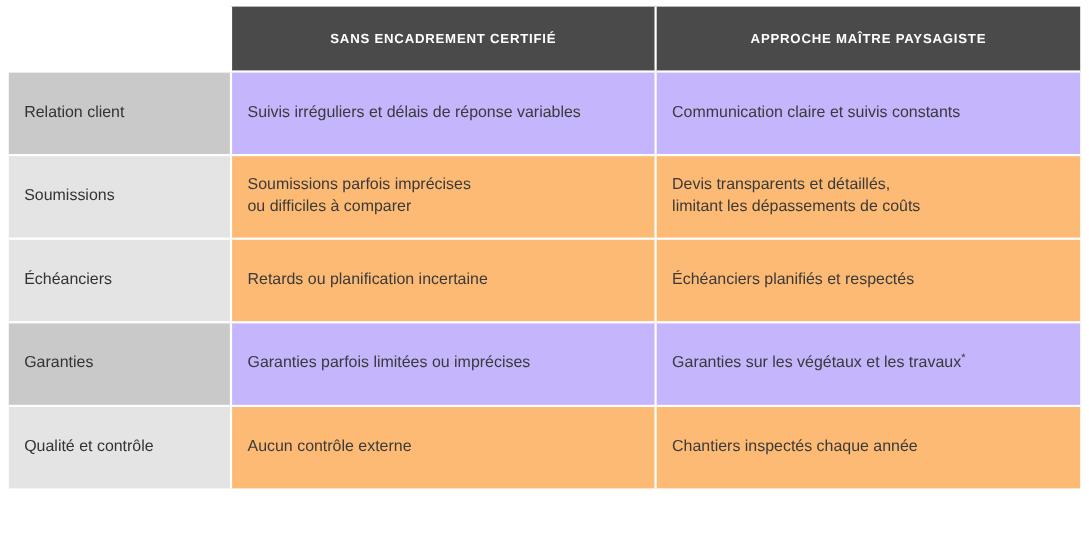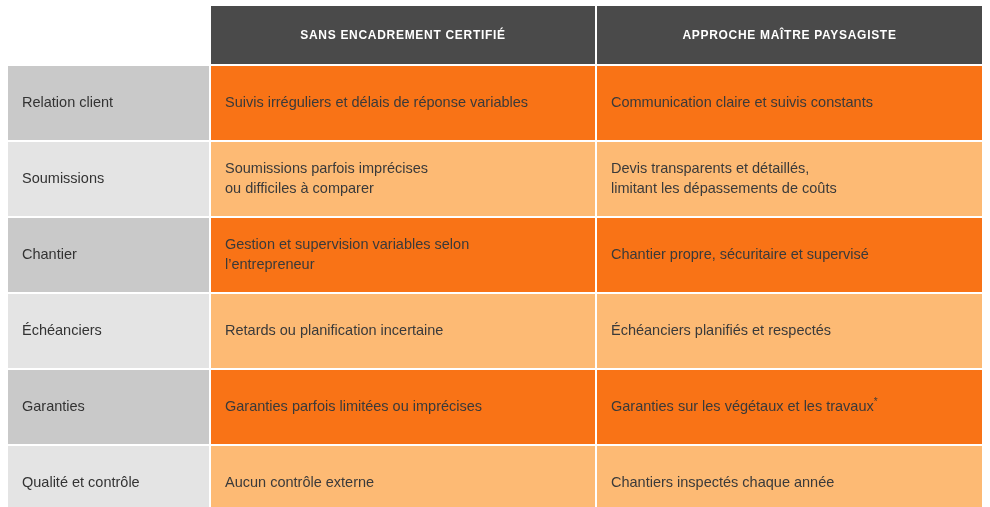--- a/index.html
+++ b/index.html
@@ -54,21 +54,21 @@
     font-size: 14.5px;
     line-height: 1.35;
     height: 50px;
   }
   tbody td.label {
     font-weight: normal;
     color: #333333;
     border-left: none;
     padding-left: 14px;
   }
-  tbody tr.odd td { background: #f97316; }
+  tbody tr.odd td { background: #c4b5fd; }
   tbody tr.even td { background: #fdba74; }
 
   tbody tr.odd td.label { background: #c9c9c9; }
   tbody tr.even td.label { background: #e4e4e4; margin-left: 28px; }
 
   .cellline { display: block; }
 
   sup.ast {
     font-size: 10px;
     vertical-align: super;
@@ -106,30 +106,20 @@
           <td class="label">Soumissions</td>
           <td>
             <span class="cellline">Soumissions parfois imprécises</span>
             <span class="cellline">ou difficiles à comparer</span>
           </td>
           <td>
             <span class="cellline">Devis transparents et détaillés,</span>
             <span class="cellline">limitant les dépassements de coûts</span>
           </td>
         </tr>
-        <tr class="odd">
-          <td class="label">Chantier</td>
-          <td>
-            <span class="cellline">Gestion et supervision variables selon</span>
-            <span class="cellline">l’entrepreneur</span>
-          </td>
-          <td>
-            <span class="cellline">Chantier propre, sécuritaire et supervisé</span>
-          </td>
-        </tr>
         <tr class="even">
           <td class="label">Échéanciers</td>
           <td>
             <span class="cellline">Retards ou planification incertaine</span>
           </td>
           <td>
             <span class="cellline">Échéanciers planifiés et respectés</span>
           </td>
         </tr>
         <tr class="odd">

